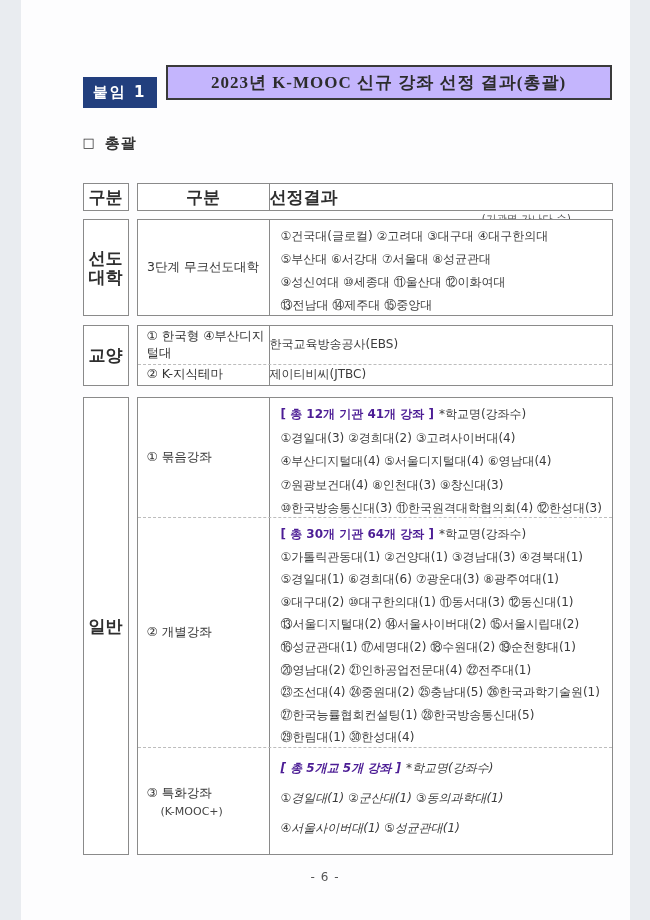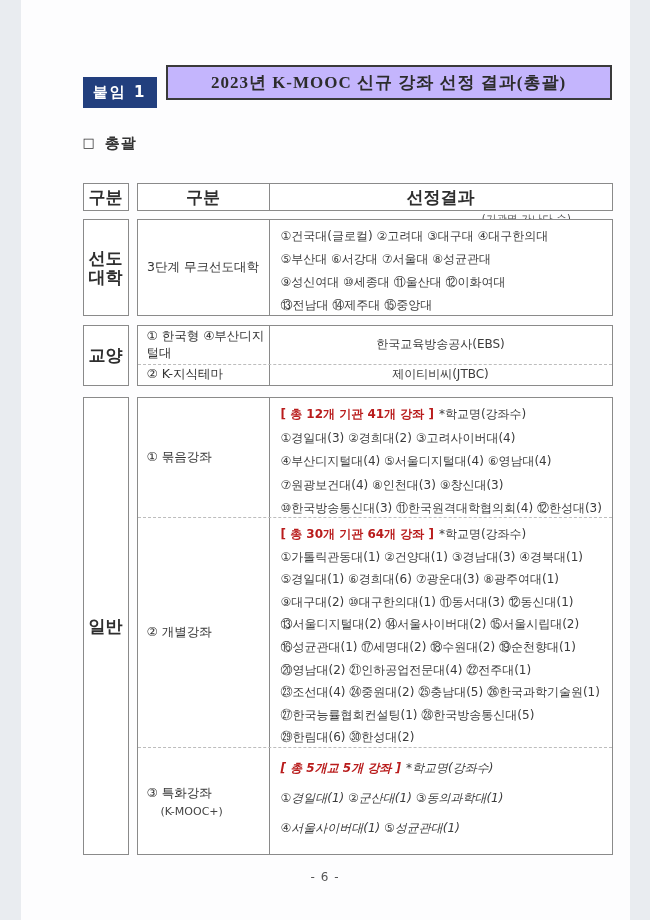--- a/index.html
+++ b/index.html
@@ -50,27 +50,27 @@
   .cat {
     width:132px; flex:0 0 132px; box-sizing:border-box;
     border-right:1.5px solid #8a8a8a;
     display:flex; flex-direction:column; justify-content:center;
     font-size:12.5px; color:#333;
   }
   .cat.center { align-items:center; text-align:center; }
   .cat.pad { padding-left:9px; }
   .cat .sub { font-size:11px; color:#444; padding-left:14px; margin-top:3px; }
   .res { flex:1 1 auto; box-sizing:border-box; font-size:12px; color:#3b3b3b; }
-  .res.centered { display:flex; align-items:center; justify-content:center; }
+  .res.centered { display:flex; align-items:center; justify-content:flex-start; }
   .res.lines { padding:5px 4px 0 11px; white-space:nowrap; }
   .hcell {
     display:flex; align-items:center; justify-content:center;
     font-size:17px; font-weight:700; color:#2e2e2e;
   }
-  .sum-b { font-weight:700; color:#b91c1c; }
+  .sum-b { font-weight:700; color:#4c1d95; }
   .sum-n { margin-left:5px; }
   .lh23 { line-height:23px; }
   .lh238 { line-height:23.6px; padding-top:4px; }
   .lh228 { line-height:22.6px; padding-top:4px; }
   .lh30 { line-height:30px; padding-top:5px;font-style:italic; }
   .page-number {
     position:absolute; left:0; right:0; top:870px; text-align:center;
     font-size:12px; color:#555; letter-spacing:1px;
   }
 </style>
@@ -171,21 +171,21 @@
       <div class="res lines lh228">
         <div><span class="sum-b">[ 총 30개 기관 64개 강좌 ]</span><span class="sum-n">*학교명(강좌수)</span></div>
         <div>①가톨릭관동대(1) ②건양대(1) ③경남대(3) ④경북대(1)</div>
         <div>⑤경일대(1) ⑥경희대(6) ⑦광운대(3) ⑧광주여대(1)</div>
         <div>⑨대구대(2) ⑩대구한의대(1) ⑪동서대(3) ⑫동신대(1)</div>
         <div>⑬서울디지털대(2) ⑭서울사이버대(2) ⑮서울시립대(2)</div>
         <div>⑯성균관대(1) ⑰세명대(2) ⑱수원대(2) ⑲순천향대(1)</div>
         <div>⑳영남대(2) ㉑인하공업전문대(4) ㉒전주대(1)</div>
         <div>㉓조선대(4) ㉔중원대(2) ㉕충남대(5) ㉖한국과학기술원(1)</div>
         <div>㉗한국능률협회컨설팅(1) ㉘한국방송통신대(5)</div>
-        <div>㉙한림대(6) ㉚한성대(2)</div>
+        <div>㉙한림대(1) ㉚한성대(4)</div>
       </div>
     </div>
 
     <div class="trow" style="flex:1 1 auto;">
       <div class="cat pad">
         <span>③ 특화강좌</span>
         <span class="sub">(K-MOOC+)</span>
       </div>
       <div class="res lines lh30">
         <div><span class="sum-b">[ 총 5개교 5개 강좌 ]</span><span class="sum-n">*학교명(강좌수)</span></div>

